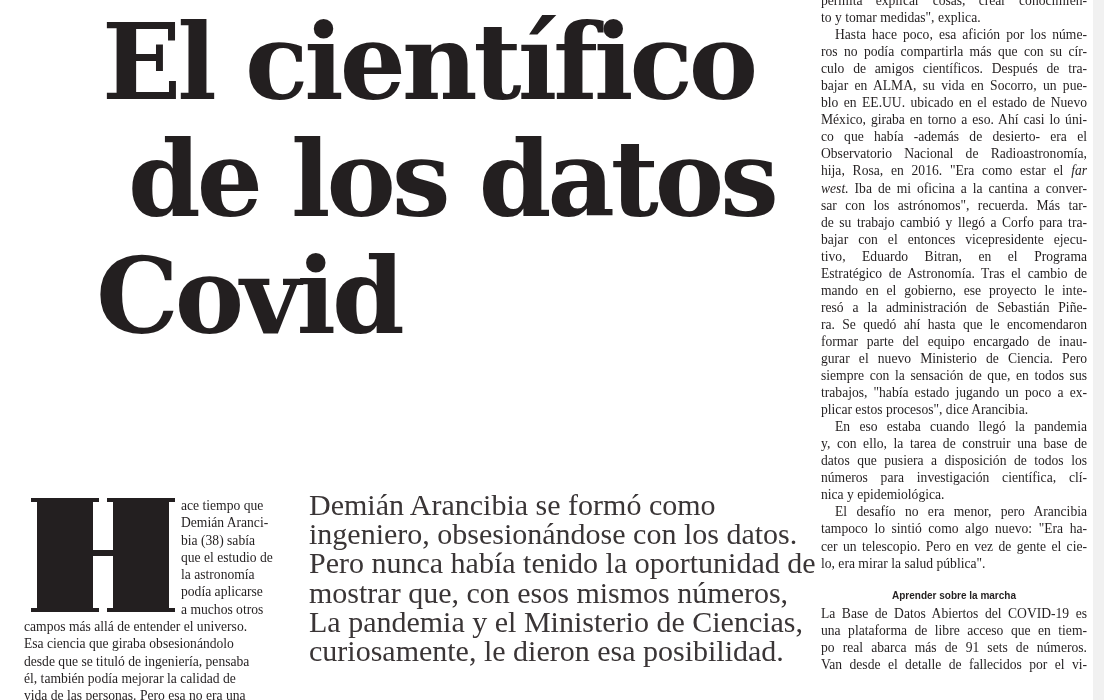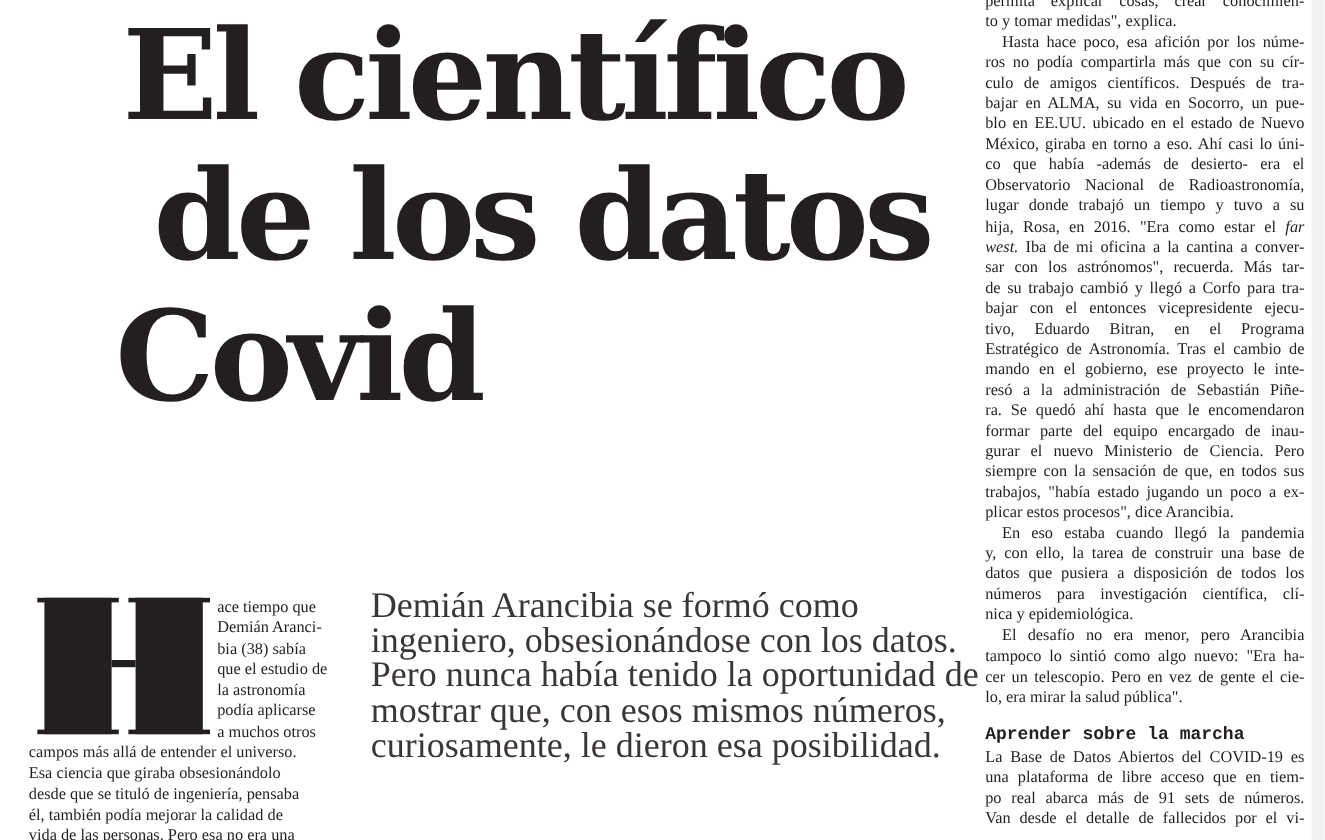--- a/index.html
+++ b/index.html
@@ -102,26 +102,27 @@
       font-size: 13.6px;
       line-height: 17.05px;
       color: #231f20;
     }
     .col-right .line { display: block; white-space: nowrap; text-align: justify; text-align-last: justify; }
     .col-right .line.last { text-align-last: left; }
     .col-right .indent { padding-left: 14px; }
     .col-right .gap { height: 12px; }
     .col-right .subhead {
       display: block;
-      font-family: Liberation Mono, monospace;
+      font-family: Liberation Sans, sans-serif;
       font-weight: bold;
-      font-size: 15px;
+      font-size: 10px;
       line-height: 19px;
       margin-top: 2px;
       color: #231f20;
+      text-align: center;
     }
     .col-right em { font-style: italic; }
   </style>
 </head>
 <body>
 
 <div class="page">
 
   <h1 class="headline">
     <span class="l1">El científico</span>
@@ -160,39 +161,39 @@
       <span>él, también podía mejorar la calidad de</span>
       <span>vida de las personas. Pero esa no era una</span>
     </p>
   </div>
 
   <p class="lede">
     <span>Demián Arancibia se formó como</span>
     <span>ingeniero, obsesionándose con los datos.</span>
     <span>Pero nunca había tenido la oportunidad de</span>
     <span>mostrar que, con esos mismos números,</span>
+    <span>La pandemia y el Ministerio de Ciencias,</span>
     <span>curiosamente, le dieron esa posibilidad.</span>
   </p>
 
   <div class="col-right">
     <div>
       <span class="line">permita explicar cosas, crear conocimien-</span>
       <span class="line last">to y tomar medidas", explica.</span>
     </div>
 
     <div>
       <span class="line indent">Hasta hace poco, esa afición por los núme-</span>
       <span class="line">ros no podía compartirla más que con su cír-</span>
       <span class="line">culo de amigos científicos. Después de tra-</span>
       <span class="line">bajar en ALMA, su vida en Socorro, un pue-</span>
       <span class="line">blo en EE.UU. ubicado en el estado de Nuevo</span>
       <span class="line">México, giraba en torno a eso. Ahí casi lo úni-</span>
       <span class="line">co que había -además de desierto- era el</span>
       <span class="line">Observatorio Nacional de Radioastronomía,</span>
-      <span class="line">lugar donde trabajó un tiempo y tuvo a su</span>
       <span class="line"><span>hija, Rosa, en 2016. "Era como estar el </span><em>far</em></span>
       <span class="line"><em>west.</em> <span>Iba de mi oficina a la cantina a conver-</span></span>
       <span class="line">sar con los astrónomos", recuerda. Más tar-</span>
       <span class="line">de su trabajo cambió y llegó a Corfo para tra-</span>
       <span class="line">bajar con el entonces vicepresidente ejecu-</span>
       <span class="line">tivo, Eduardo Bitran, en el Programa</span>
       <span class="line">Estratégico de Astronomía. Tras el cambio de</span>
       <span class="line">mando en el gobierno, ese proyecto le inte-</span>
       <span class="line">resó a la administración de Sebastián Piñe-</span>
       <span class="line">ra. Se quedó ahí hasta que le encomendaron</span>

